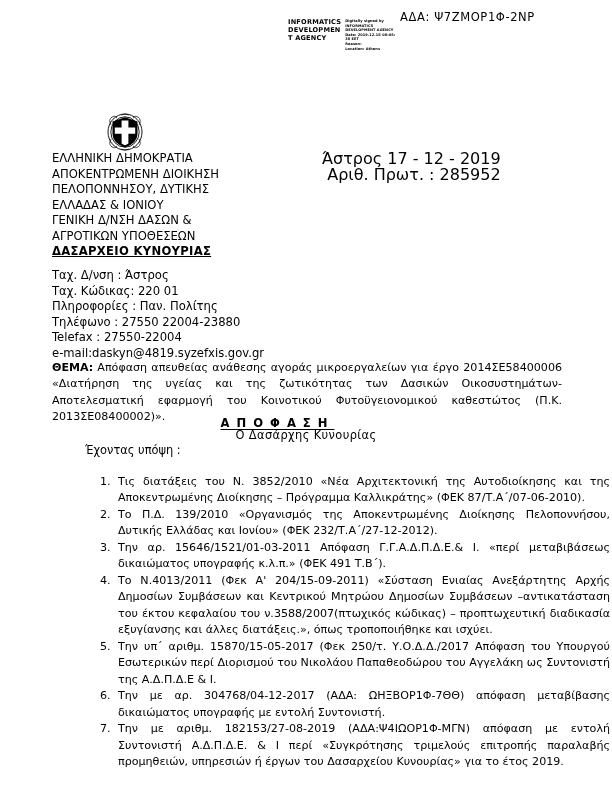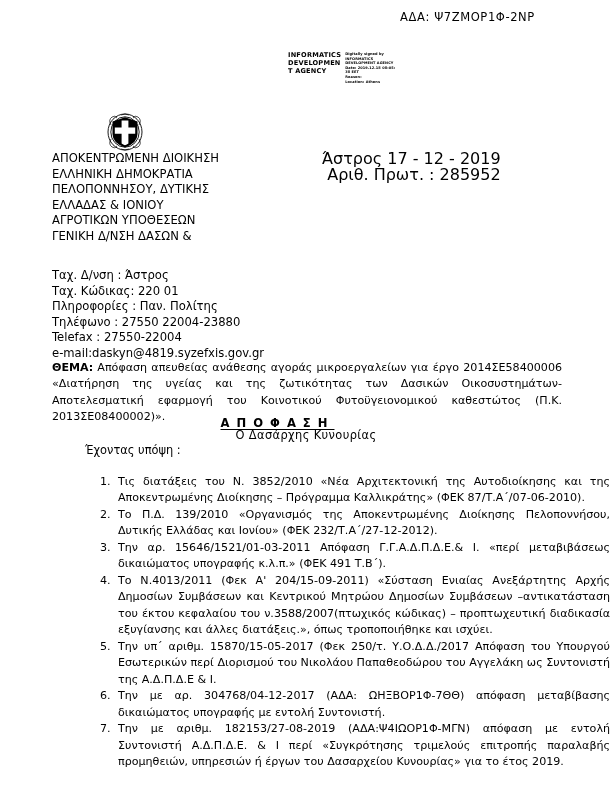--- a/index.html
+++ b/index.html
@@ -28,21 +28,20 @@
     letter-spacing: 0.6px;
     white-space: nowrap;
   }
   .sig-stamp {
     position: absolute;
     left: 288px;
     top: 18px;
     display: flex;
     align-items: flex-start;
     gap: 4px;
-    margin-top: 33px;
   }
   .sig-left {
     font-size: 6.6px;
     line-height: 8.2px;
     letter-spacing: 0.2px;
     font-weight: bold;
     white-space: nowrap;
   }
   .sig-right {
     font-size: 3.5px;
@@ -195,26 +194,27 @@
       <path d="M8 27 Q5 32 9 35 Q12 37 14 34"></path>
       <path d="M36 27 Q39 32 35 35 Q32 37 30 34"></path>
       <path d="M18 3 Q22 1 26 3"></path>
       <path d="M18 37 Q22 39 26 37"></path>
     </g>
     <path d="M22 5.2 L34.5 9.5 L34.5 22 Q34.5 31 22 35.5 Q9.5 31 9.5 22 L9.5 9.5 Z" fill="#000"></path>
     <path d="M18.6 8.6 L25.4 8.6 L25.4 15.6 L32.2 15.6 L32.2 21.8 L25.4 21.8 L25.4 31.4 Q23.8 32.4 22 33.2 Q20.2 32.4 18.6 31.4 L18.6 21.8 L11.8 21.8 L11.8 15.6 L18.6 15.6 Z" fill="#fff"></path>
   </svg>
 
   <div class="org-block">
+    <div>ΕΛΛΗΝΙΚΗ    ΔΗΜΟΚΡΑΤΙΑ</div>
     <div>ΑΠΟΚΕΝΤΡΩΜΕΝΗ  ΔΙΟΙΚΗΣΗ</div>
-    <div>ΕΛΛΗΝΙΚΗ    ΔΗΜΟΚΡΑΤΙΑ</div>
     <div>ΠΕΛΟΠΟΝΝΗΣΟΥ, ΔΥΤΙΚΗΣ</div>
     <div>ΕΛΛΑΔΑΣ &amp;  ΙΟΝΙΟΥ</div>
+    <div>ΓΕΝΙΚΗ Δ/ΝΣΗ  ΔΑΣΩΝ  &amp;</div>
     <div>ΑΓΡΟΤΙΚΩΝ    ΥΠΟΘΕΣΕΩΝ</div>
-    <div>ΓΕΝΙΚΗ Δ/ΝΣΗ  ΔΑΣΩΝ  &amp;</div>
+    <div class="u-bold">ΔΑΣΑΡΧΕΙΟ     ΚΥΝΟΥΡΙΑΣ</div>
   </div>
 
   <div class="contact-block">
     <div>Ταχ.  Δ/νση : Άστρος</div>
     <div>Ταχ. Κώδικας: 220  01</div>
     <div>Πληροφορίες : Παν.  Πολίτης</div>
     <div>Τηλέφωνο    : 27550 22004-23880</div>
     <div>Telefax        : 27550-22004</div>
     <div>e-mail:daskyn@4819.syzefxis.gov.gr</div>
   </div>

